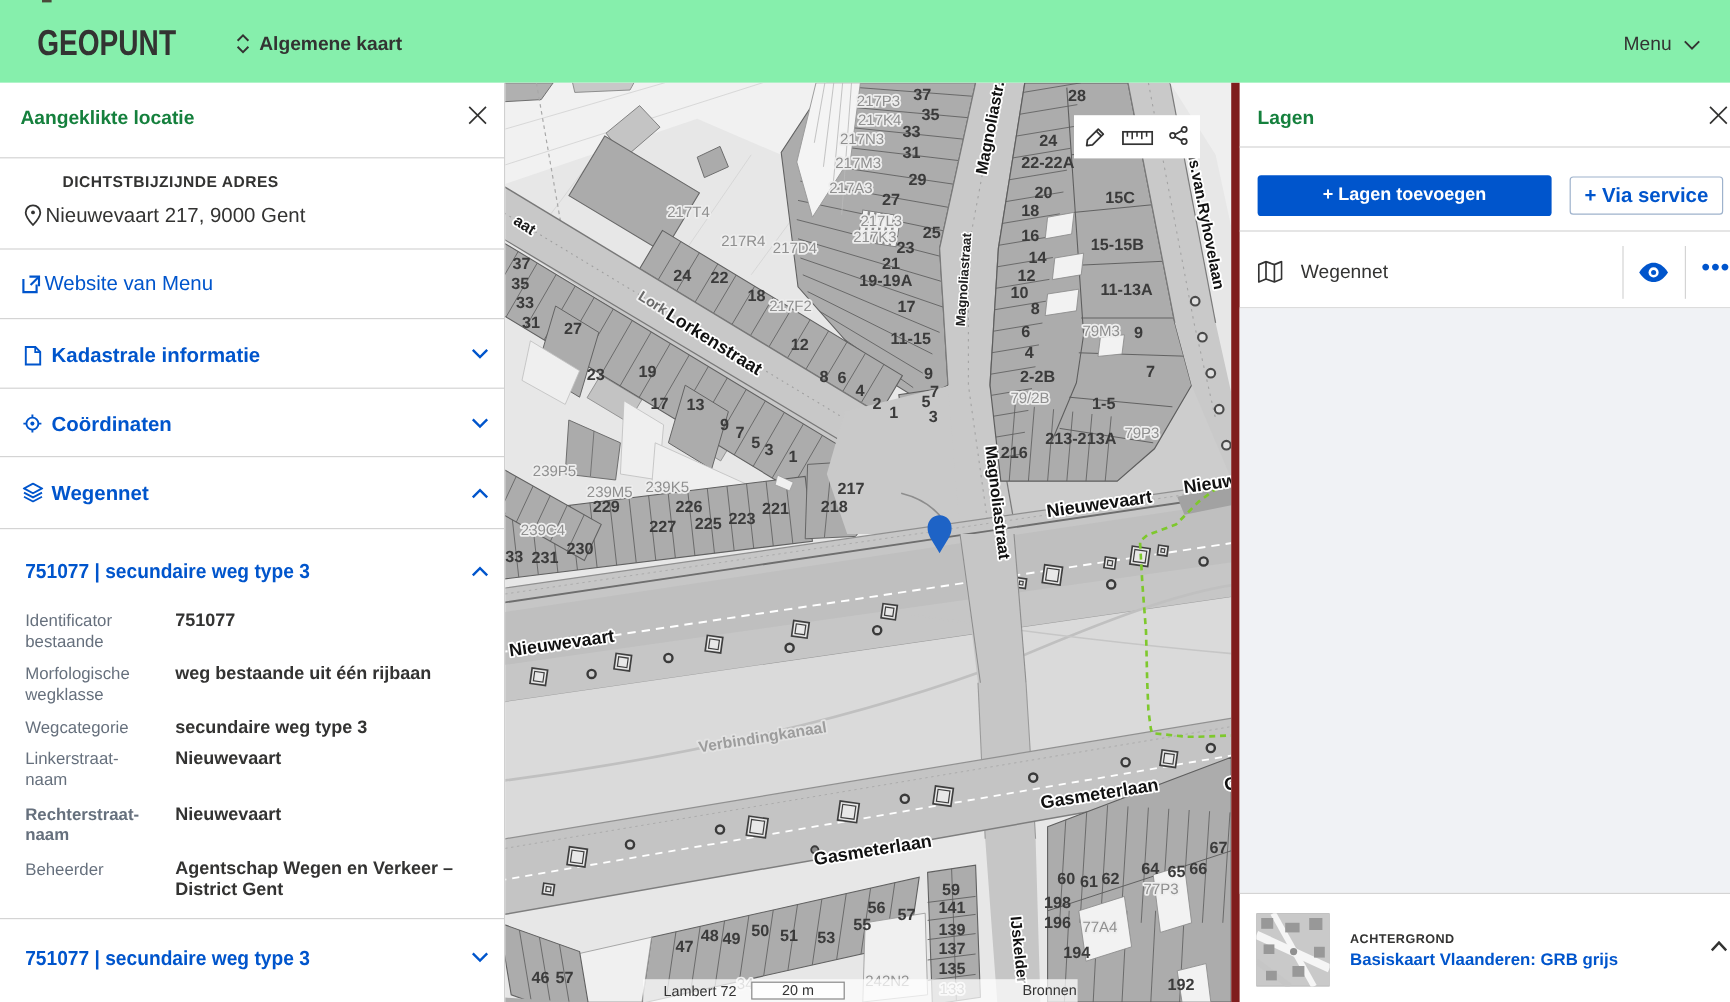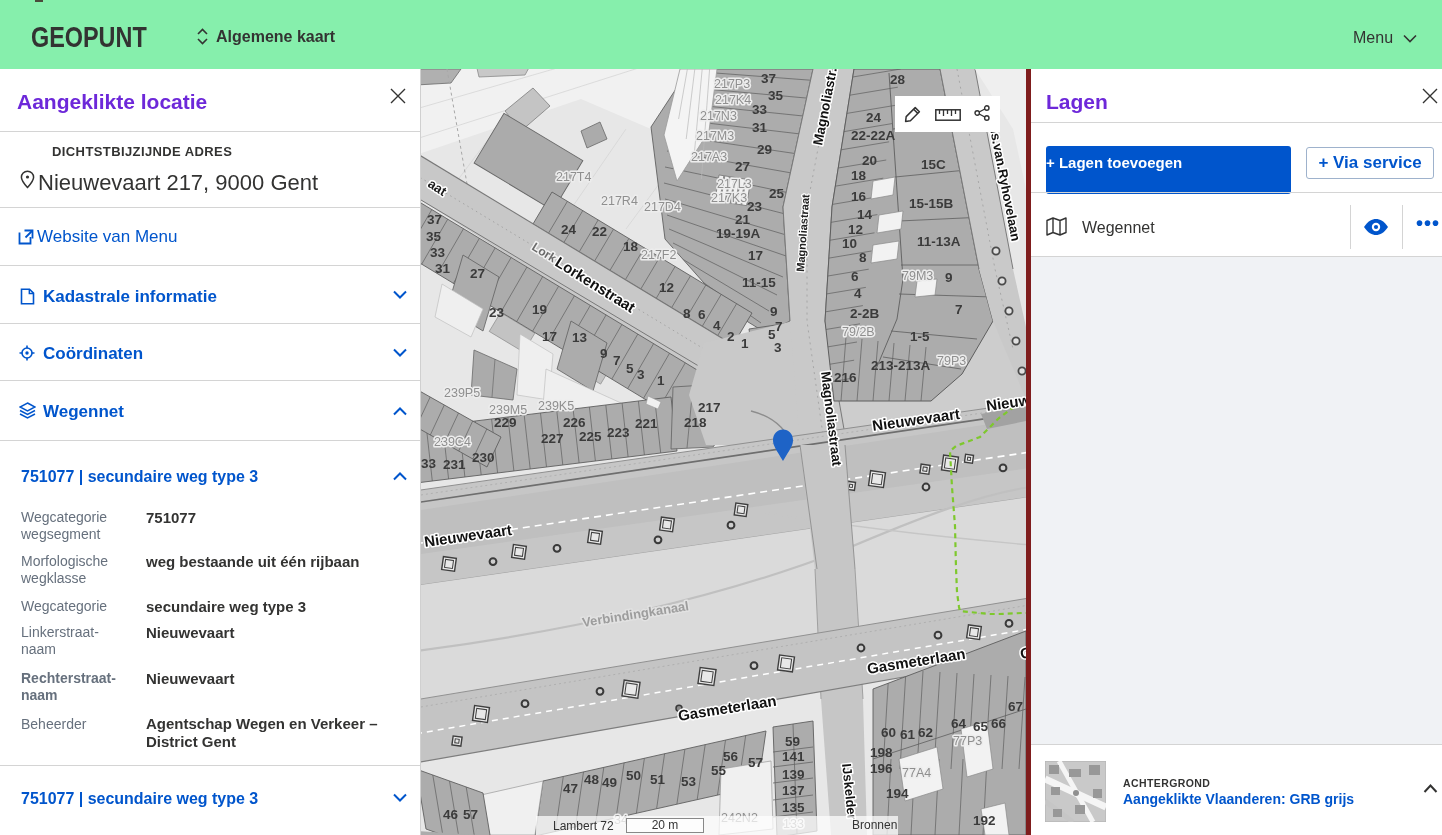--- a/index.html
+++ b/index.html
@@ -2,24 +2,24 @@
 <html><head><meta charset="utf-8">
 <style>
 *{margin:0;padding:0;box-sizing:border-box;}
 html,body{width:1442px;height:835px;overflow:hidden;font-family:"Liberation Sans",sans-serif;background:#fff;}
 .abs{position:absolute;}
 .topbar{position:absolute;left:0;top:0;width:1442px;height:69px;background:#86efac;}
 .logo{position:absolute;left:31px;top:20px;font-size:30px;font-weight:bold;color:#333332;letter-spacing:0px;transform:scaleX(0.78);transform-origin:0 0;}
 .mapsel{position:absolute;left:196px;top:28px;font-size:16px;font-weight:bold;color:#333332;}
 .menu{position:absolute;left:1353px;top:29px;font-size:16px;color:#333332;font-weight:500;}
 .lpanel{position:absolute;left:0;top:69px;width:421px;height:766px;background:#fff;border-right:1px solid #d0d0d0;}
-.rpanel{position:absolute;left:1026px;top:69px;width:416px;height:766px;background:#fff;border-left:5px solid #7f1d1d;}
+.rpanel{position:absolute;left:1026px;top:69px;width:416px;height:766px;background:#fff;border-left:7px solid #7f1d1d;}
 .mapbox{position:absolute;left:421px;top:69px;width:605px;height:766px;overflow:hidden;background:#e7e7e7;}
 .hr{position:absolute;left:0;width:100%;height:0;border-top:1px solid #d4d4d4;}
-.ptitle{font-size:21px;font-weight:bold;color:#6d28d9;}
+.ptitle{font-size:16px;font-weight:bold;color:#15803d;}
 .seclabel{font-size:13px;font-weight:bold;color:#333332;letter-spacing:0.4px;padding-left:36px;}
 .bluehead{font-size:17px;font-weight:bold;color:#05c;}
 .tlabel{font-size:14px;color:#66707d;line-height:17px;}
 .tval{font-size:15px;font-weight:bold;color:#333332;line-height:18px;}
 svg.ic{display:block;}
 </style></head>
 <body>
 <div class="topbar">
     <div style="position:absolute;left:35px;top:0;width:8px;height:2px;background:#4a4a3a;"></div>
   <div class="logo">GEOPUNT</div>
@@ -36,21 +36,21 @@
   <div class="abs ptitle" style="left:17px;top:21px;">Aangeklikte locatie</div>
   <svg class="abs" style="left:389px;top:18px;" width="18" height="18" viewBox="0 0 18 18">
       <path d="M2 2 L16 16 M16 2 L2 16" stroke="#333332" stroke-width="1.4"></path>
     </svg>
   <div class="hr" style="top:62px;"></div>
   <div class="abs seclabel" style="left:16px;top:75px;">DICHTSTBIJZIJNDE ADRES</div>
   <svg class="abs" style="left:20px;top:101px;" width="15" height="19" viewBox="0 0 15 19">
       <path d="M7.5 1.2 C4 1.2 1.4 3.8 1.4 7.2 C1.4 10.5 4.5 14.2 7.5 17.5 C10.5 14.2 13.6 10.5 13.6 7.2 C13.6 3.8 11 1.2 7.5 1.2 Z" fill="none" stroke="#333332" stroke-width="1.5"></path>
       <circle cx="7.5" cy="7" r="1.6" fill="#333332"></circle>
     </svg>
-  <div class="abs" style="left:38px;top:101px;font-size:22px;color:#333332;">Nieuwevaart 217, 9000 Gent</div>
+  <div class="abs" style="left:38px;top:101px;font-size:17px;color:#333332;">Nieuwevaart 217, 9000 Gent</div>
   <div class="hr" style="top:138px;"></div>
   <svg class="abs" style="left:18px;top:160px;" width="16" height="16" viewBox="0 0 16 16">
       <path d="M1.5 3.5 L1.5 14.5 L12.5 14.5 L12.5 8" fill="none" stroke="#05c" stroke-width="1.8"></path>
       <path d="M6.5 1.5 L14.5 1.5 L14.5 9.5" fill="none" stroke="#05c" stroke-width="1.8"></path>
       <path d="M14 2 L7.5 8.5" stroke="#05c" stroke-width="1.8"></path>
     </svg>
   <div class="abs" style="left:37px;top:158px;font-size:17px;"><a style="color:#05c;">Website van Menu</a></div>
   <div class="hr" style="top:196px;"></div>
 
   <svg class="abs" style="left:20px;top:219px;" width="15" height="17" viewBox="0 0 15 17">
@@ -83,21 +83,21 @@
   <svg class="abs" style="left:393px;top:337px;" width="14" height="10" viewBox="0 0 14 10">
       <path d="M1 8.5 L7 2.5 L13 8.5" fill="none" stroke="#05c" stroke-width="2"></path>
     </svg>
   <div class="hr" style="top:371px;"></div>
 
   <div class="abs bluehead" style="left:21px;top:398px;transform:scaleX(0.94);transform-origin:0 0;">751077 | secundaire weg type 3</div>
   <svg class="abs" style="left:393px;top:402px;" width="14" height="10" viewBox="0 0 14 10">
       <path d="M1 8.5 L7 2.5 L13 8.5" fill="none" stroke="#05c" stroke-width="2"></path>
     </svg>
 
-  <div class="abs tlabel" style="left:21px;top:440px;width:120px;">Wegcategorie wegsegment</div>
+  <div class="abs tlabel" style="left:21px;top:440px;width:120px;">Identificator bestaande</div>
   <div class="abs tval" style="left:146px;top:440px;">751077</div>
   <div class="abs tlabel" style="left:21px;top:484px;width:120px;">Morfologische wegklasse</div>
   <div class="abs tval" style="left:146px;top:484px;">weg bestaande uit één rijbaan</div>
   <div class="abs tlabel" style="left:21px;top:529px;">Wegcategorie</div>
   <div class="abs tval" style="left:146px;top:529px;">secundaire weg type 3</div>
   <div class="abs tlabel" style="left:21px;top:555px;width:110px;">Linkerstraat-naam</div>
   <div class="abs tval" style="left:146px;top:555px;">Nieuwevaart</div>
   <div class="abs tlabel" style="left:21px;top:601px;width:110px;font-weight:bold;">Rechterstraat-naam</div>
   <div class="abs tval" style="left:146px;top:601px;">Nieuwevaart</div>
   <div class="abs tlabel" style="left:21px;top:647px;">Beheerder</div>
@@ -624,21 +624,21 @@
 <div class="abs" style="left:205px;top:749px;width:78px;height:15px;background:#fdfdfd;border:1.5px solid #888;font-size:12px;color:#333;text-align:center;line-height:13px;">20 m</div>
 <div class="abs" style="left:431px;top:749px;font-size:12px;color:#333;">Bronnen</div>
 </div>
 
 <div class="rpanel">
   <div class="abs ptitle" style="left:15px;top:21px;">Lagen</div>
   <svg class="abs" style="left:390px;top:18px;" width="18" height="18" viewBox="0 0 18 18">
       <path d="M2 2 L16 16 M16 2 L2 16" stroke="#333332" stroke-width="1.4"></path>
     </svg>
   <div class="hr" style="top:53px;"></div>
-  <div class="abs" style="left:15px;top:77px;width:245px;height:48px;background:#05c;border-radius:3px;color:#fff;font-size:15px;font-weight:bold;line-height:34px;">+ Lagen toevoegen</div>
+  <div class="abs" style="left:15px;top:77px;width:245px;height:34px;background:#05c;border-radius:3px;color:#fff;font-size:15px;font-weight:bold;text-align:center;line-height:34px;">+ Lagen toevoegen</div>
   <div class="abs" style="left:275px;top:78px;width:128px;height:32px;background:#fff;border:1px solid #9eb2cc;border-radius:3px;color:#05c;font-size:17px;font-weight:bold;text-align:center;line-height:30px;">+ Via service</div>
   <div class="hr" style="top:123px;"></div>
   <svg class="abs" style="left:15px;top:148px;" width="21" height="19" viewBox="0 0 21 19">
       <path d="M1 3.5 L7 1 L14 3.5 L20 1 L20 15.5 L14 18 L7 15.5 L1 18 Z M7 1 L7 15.5 M14 3.5 L14 18" fill="none" stroke="#333" stroke-width="1.4" stroke-linejoin="round"></path>
     </svg>
   <div class="abs" style="left:51px;top:150px;font-size:16px;color:#333332;">Wegennet</div>
   <div class="abs" style="left:319px;top:136px;width:0;height:44px;border-left:1px solid #d4d4d4;"></div>
   <div class="abs" style="left:371px;top:136px;width:0;height:44px;border-left:1px solid #d4d4d4;"></div>
   <svg class="abs" style="left:332px;top:149px;" width="26" height="18" viewBox="0 0 26 18">
       <path d="M1 9 C5 3 9 1 13 1 C17 1 21 3 25 9 C21 15 17 17 13 17 C9 17 5 15 1 9 Z" fill="#05c"></path>
@@ -657,17 +657,17 @@
       <rect x="4" y="4" width="10" height="9" fill="#989898"></rect>
       <rect x="24" y="8" width="12" height="8" fill="#989898"></rect>
       <rect x="44" y="4" width="11" height="10" fill="#989898"></rect>
       <rect x="6" y="26" width="9" height="8" fill="#989898"></rect>
       <rect x="48" y="28" width="9" height="9" fill="#989898"></rect>
       <rect x="30" y="44" width="10" height="9" fill="#989898"></rect>
       <rect x="8" y="48" width="9" height="8" fill="#989898"></rect>
       <circle cx="31" cy="32" r="3" fill="#909090"></circle>
     </svg>
   <div class="abs" style="left:92px;top:708px;font-size:10.5px;font-weight:bold;color:#333332;letter-spacing:0.4px;">ACHTERGROND</div>
-  <div class="abs" style="left:92px;top:722px;font-size:14px;font-weight:bold;color:#05c;">Aangeklikte Vlaanderen: GRB grijs</div>
+  <div class="abs" style="left:92px;top:722px;font-size:14px;font-weight:bold;color:#05c;">Basiskaart Vlaanderen: GRB grijs</div>
   <svg class="abs" style="left:392px;top:714px;" width="15" height="11" viewBox="0 0 15 11">
       <path d="M1.5 9 L7.5 2.5 L13.5 9" fill="none" stroke="#333332" stroke-width="2"></path>
     </svg>
 </div>
 
 </body></html>

